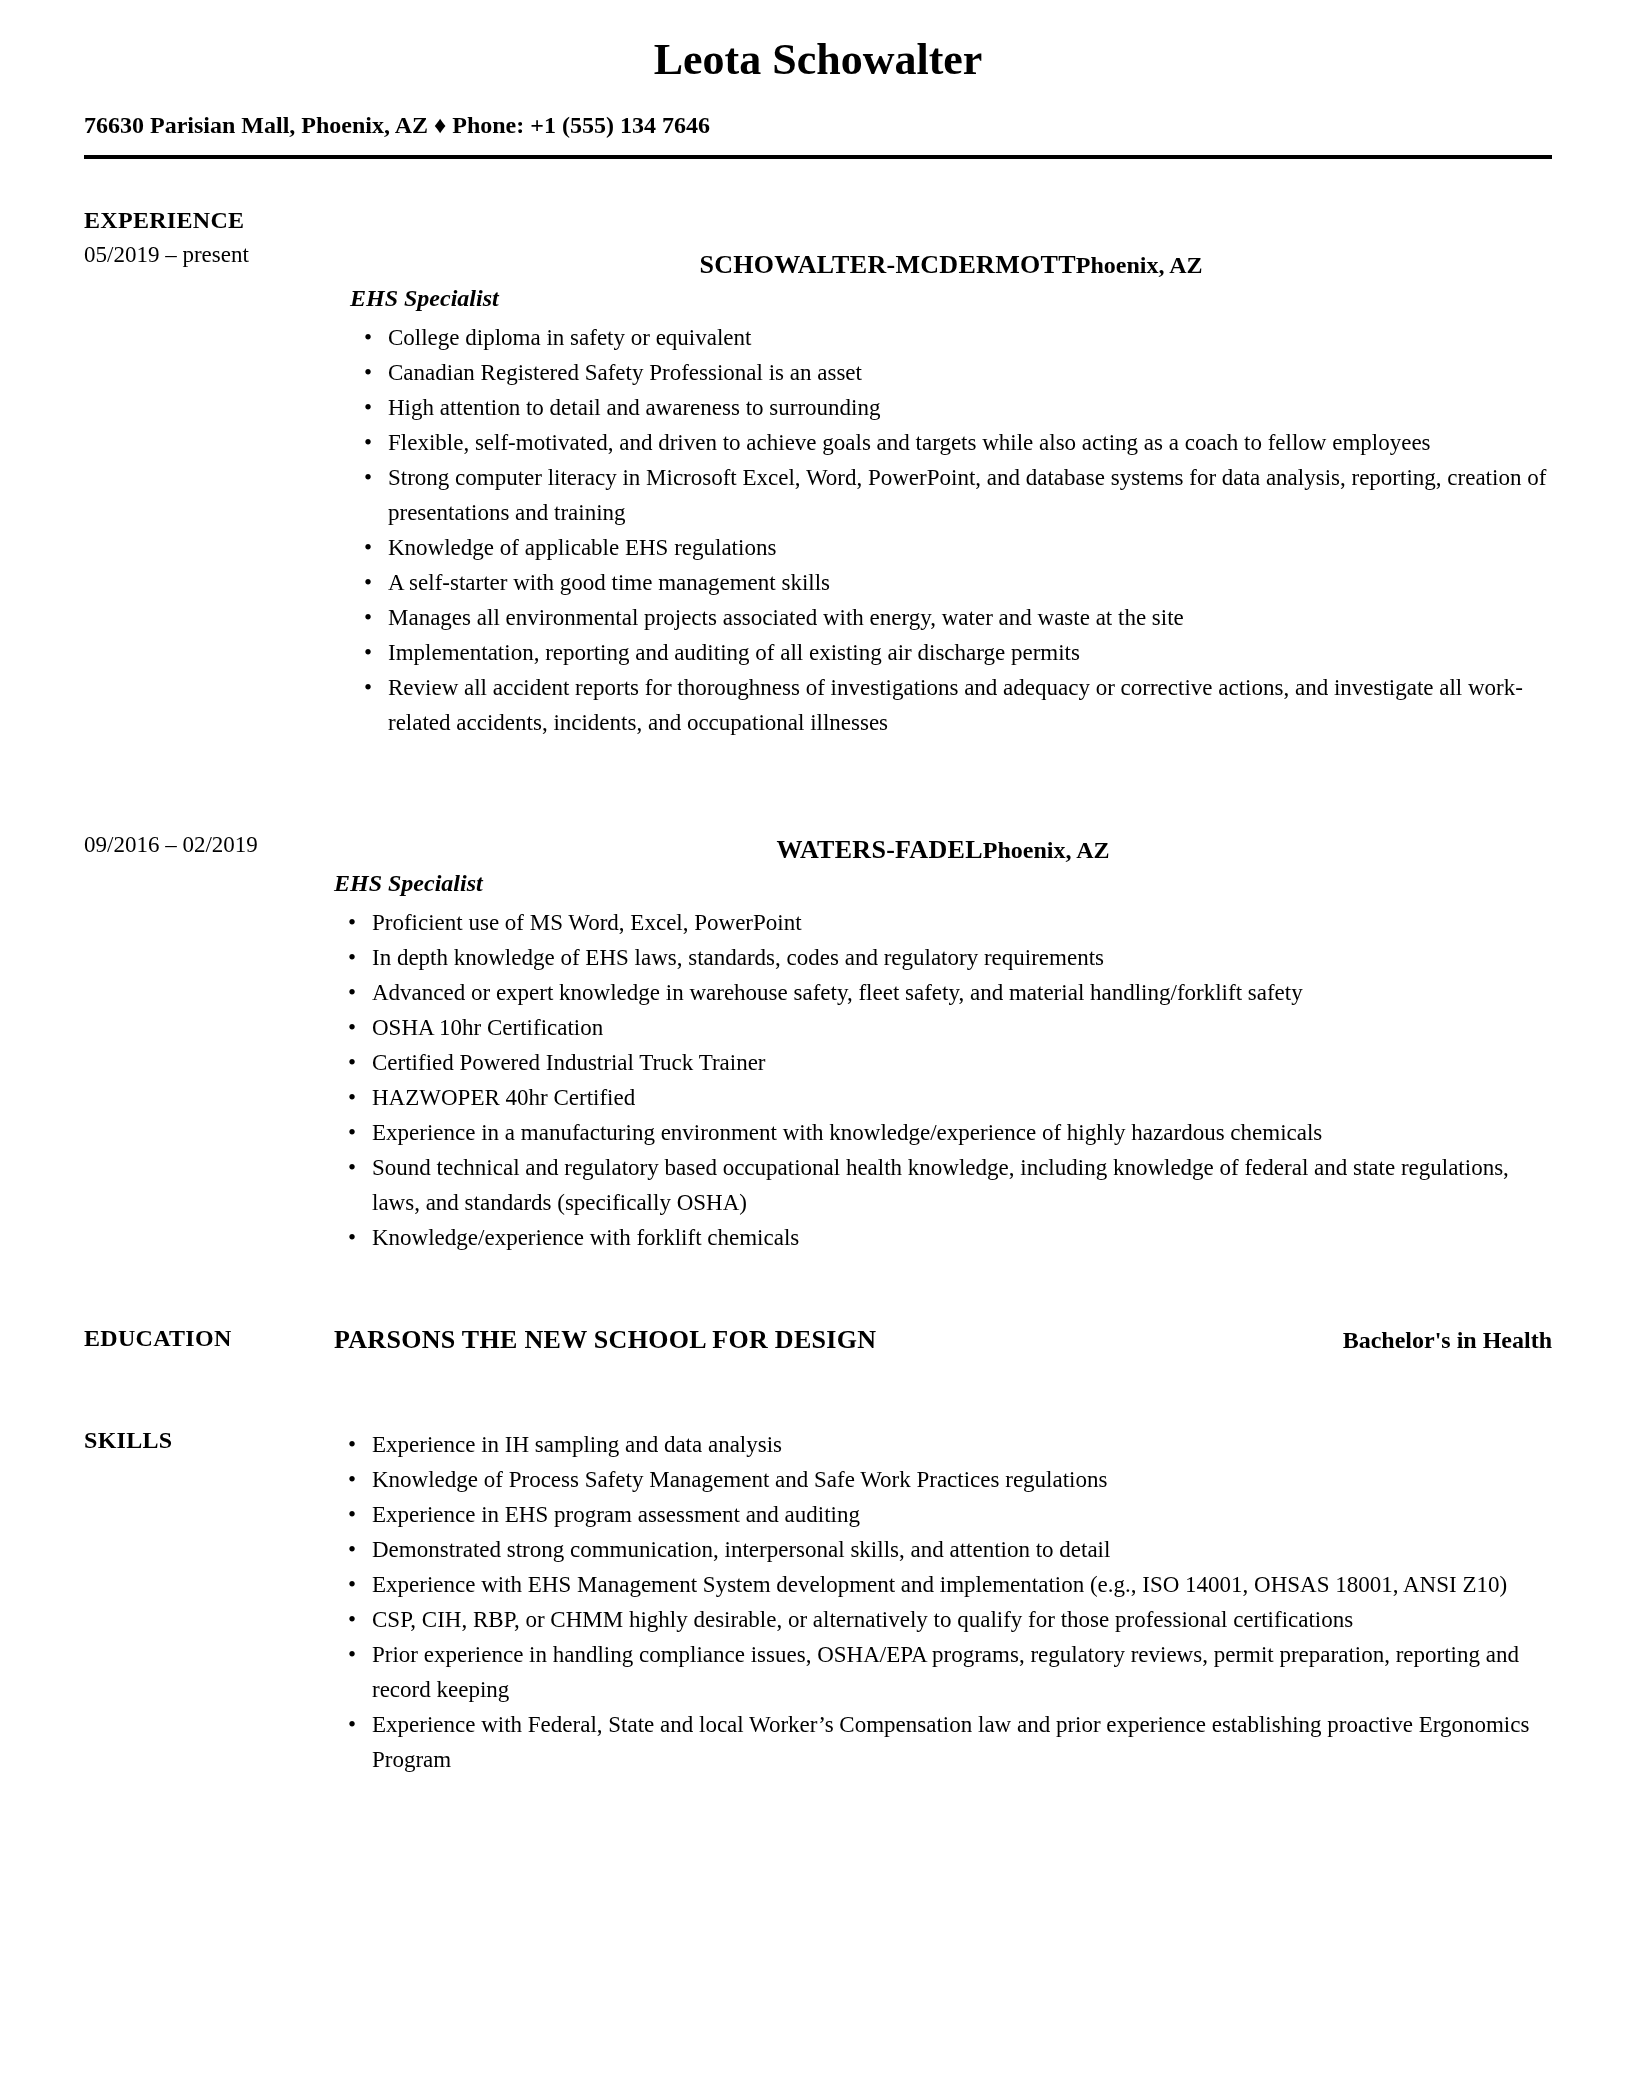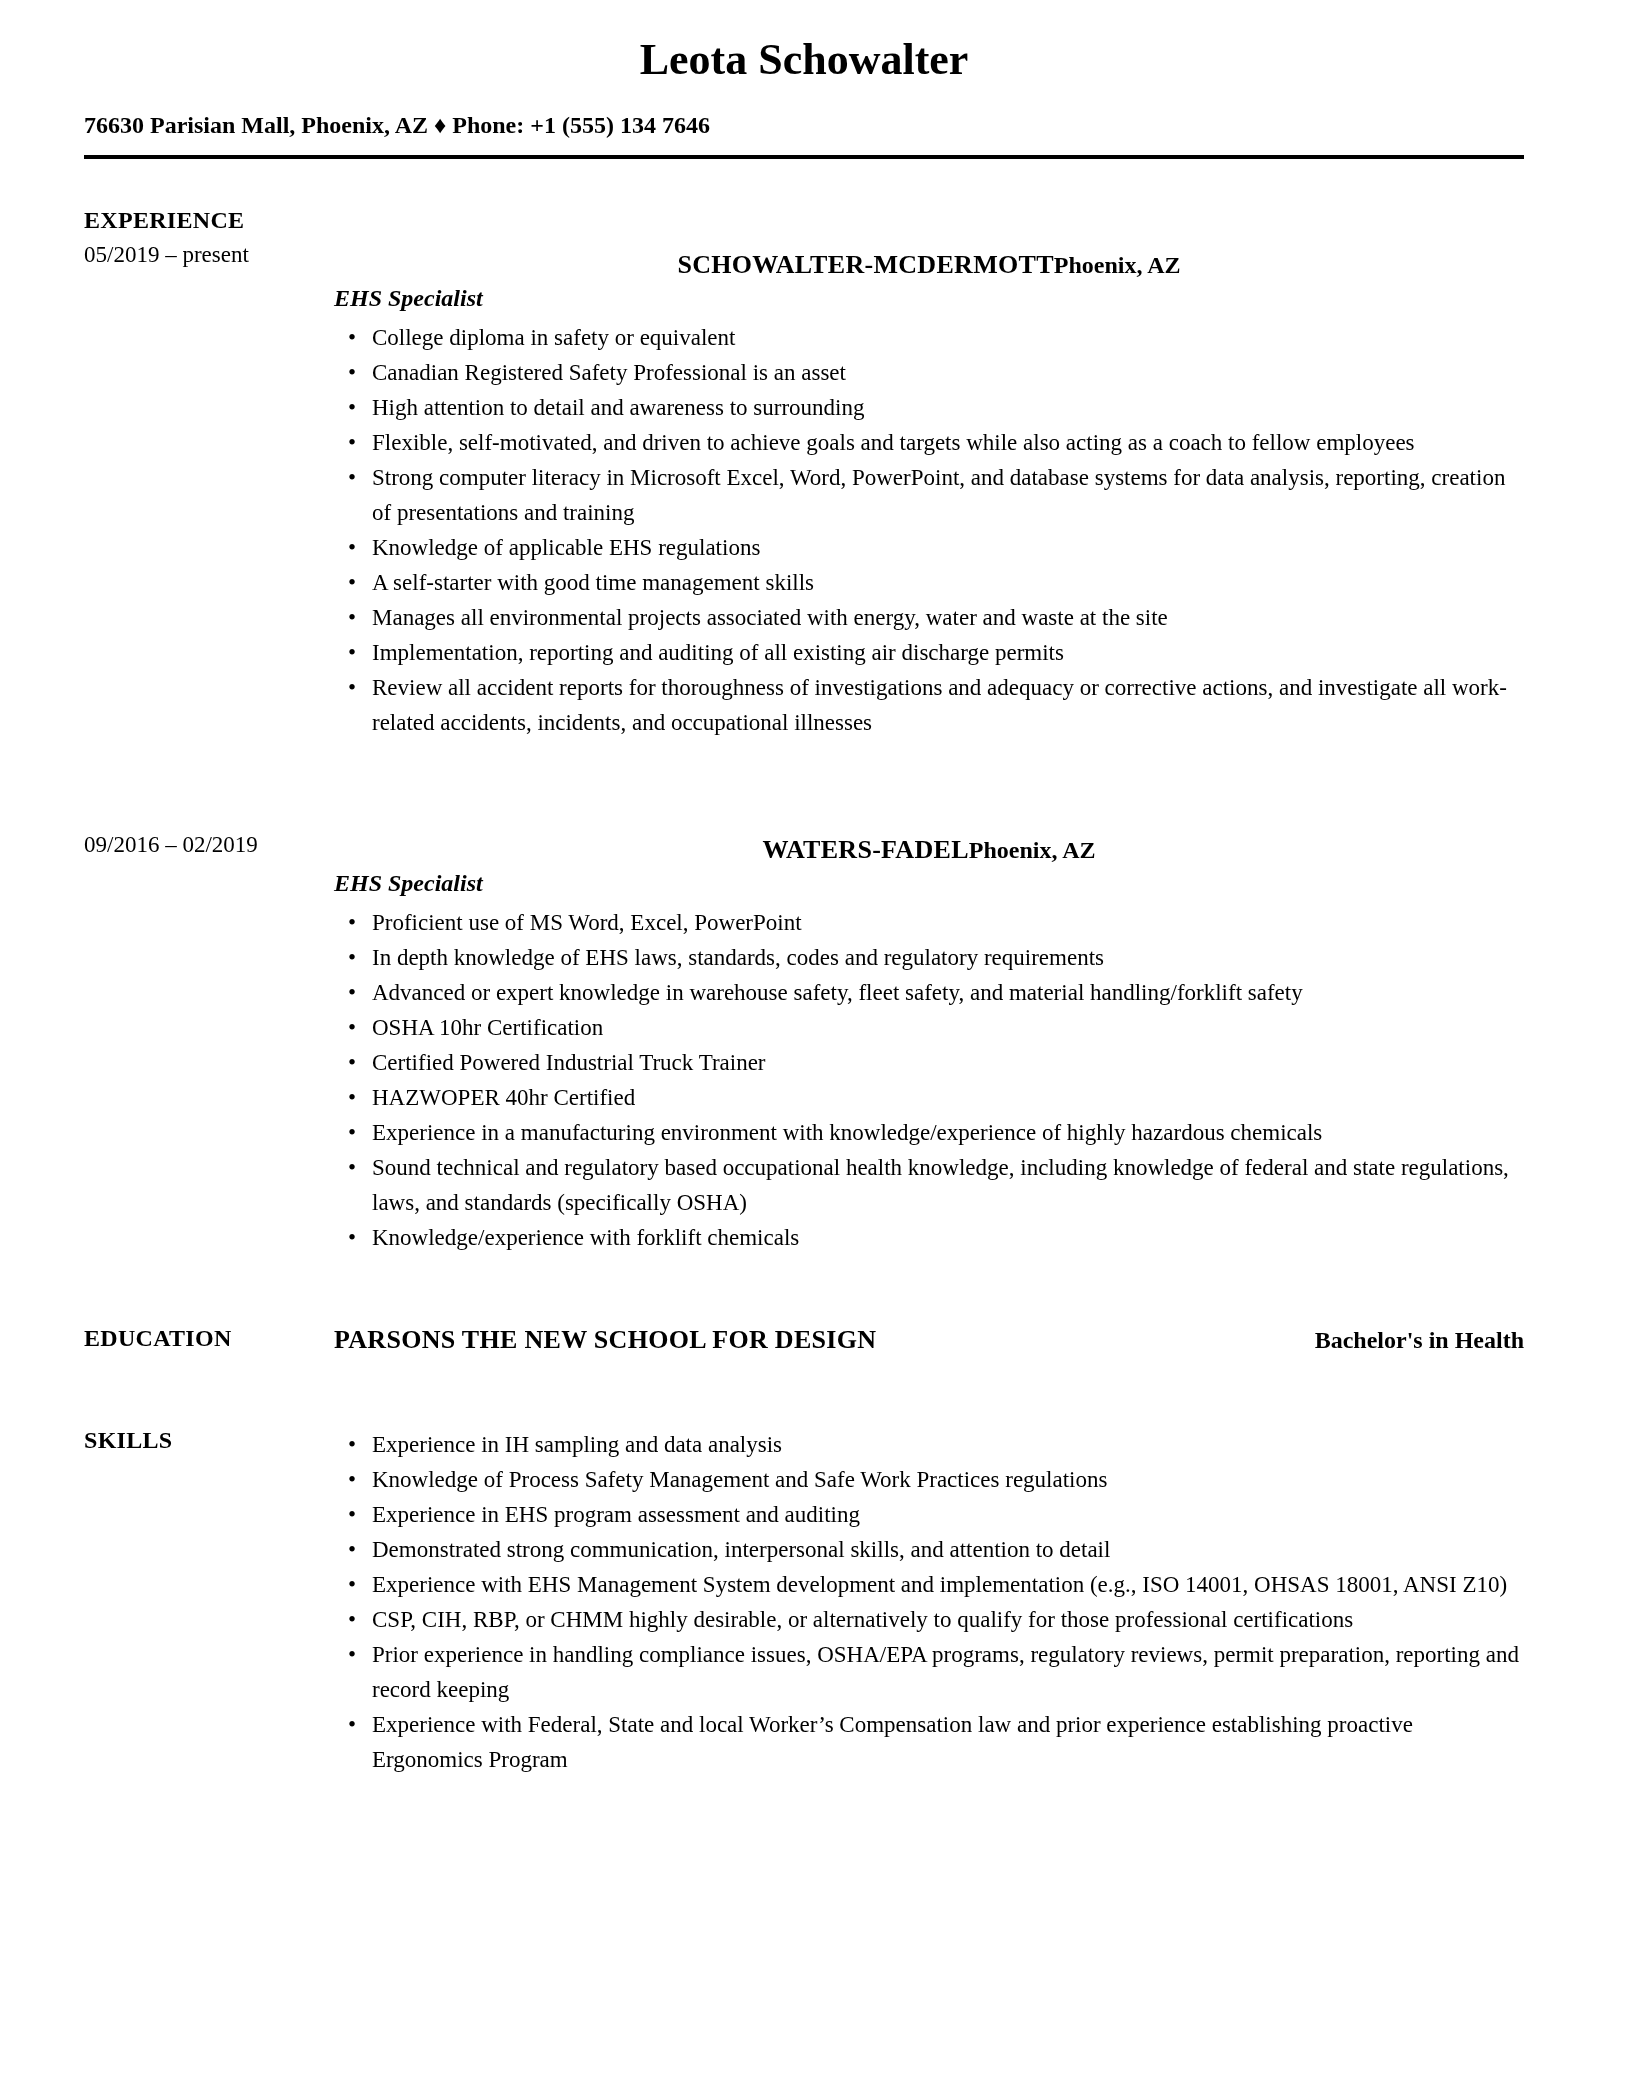--- a/index.html
+++ b/index.html
@@ -4,21 +4,21 @@
 <style>
   * { box-sizing: border-box; }
   html, body { margin: 0; padding: 0; background: #ffffff; }
   body {
     color: #000000;
     font-family: "Liberation Serif", "DejaVu Serif", serif;
   }
   .page {
     width: 1632px;
     height: 2098px;
-    padding: 36px 108px 40px 84px;
+    padding: 36px 80px 40px 84px;
     background: #ffffff;
     overflow: hidden;
   }
   .resume-name {
     text-align: center;
     font-size: 44px;
     font-weight: 700;
     line-height: 1.1;
   }
   .contact-line {
@@ -30,21 +30,21 @@
   .header-rule {
     height: 4px;
     background: #000000;
     margin-top: 16px;
   }
   .section {
     display: grid;
     grid-template-columns: 250px 1fr;
     align-items: start;
   }
-  .sec-experience { margin-top: 48px; }
+  .sec-experience { margin-top: 48px; gap: 16px; }
   .left-col { padding-right: 10px; }
   .left-label {
     font-size: 24px;
     font-weight: 700;
     letter-spacing: 0.3px;
   }
   .date-range {
     font-size: 23px;
     margin-top: 8px;
     white-space: nowrap;

